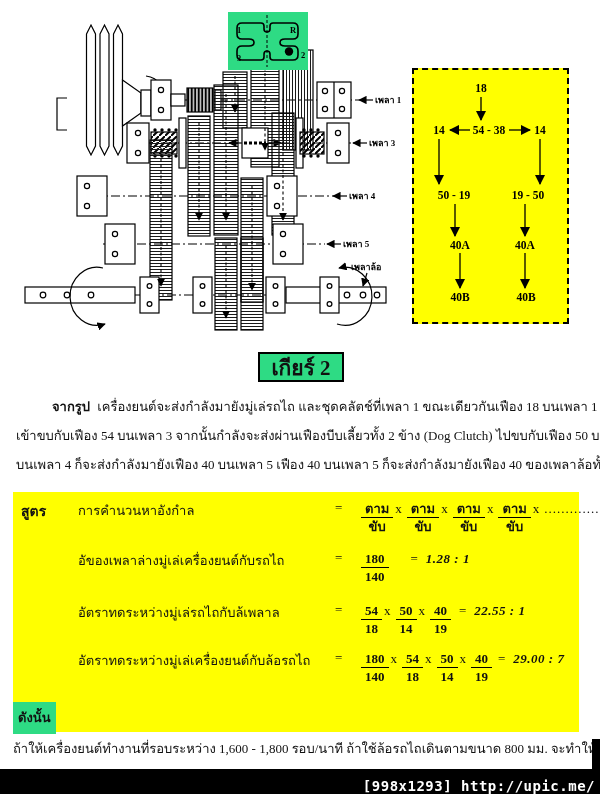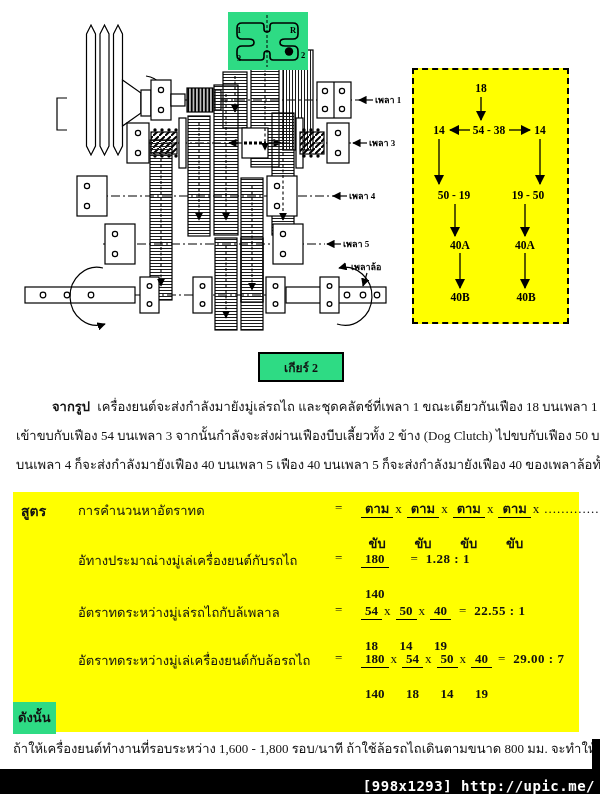--- a/index.html
+++ b/index.html
@@ -18,41 +18,41 @@
   
   .flowbox{
     position:absolute;left:412px;top:68px;width:153px;height:252px;
     background:var(--yellow);border:2px dashed #000;
   }
   
   .geartitle{
     position:absolute;left:258px;top:352px;width:82px;height:26px;
     background:var(--green);border:2px solid #000;
     display:flex;align-items:center;justify-content:center;
-    font-weight:bold;font-size:12px;
+    font-weight:bold;font-size:21px;
   }
   
   .para{position:absolute;left:16px;top:392px;width:574px;font-size:13px;line-height:29px;}
   .para .ln{white-space:nowrap;}
   .para .ln.first{padding-left:36px;}
   .para .lead{font-weight:bold;margin-right:4px;}
   
   .formulabox{position:absolute;left:13px;top:492px;width:566px;height:240px;background:var(--yellow);font-size:13px;}
   .frow{position:absolute;left:0;width:100%;}
   .frow .fname{position:absolute;left:65px;top:0;white-space:nowrap;}
   .frow .flabel{position:absolute;left:8px;top:0;font-weight:bold;font-size:14px;}
   .frow .feq{position:absolute;left:322px;top:0;}
   .frow .fmath{position:absolute;left:348px;top:0;display:flex;align-items:flex-start;white-space:nowrap;}
   .frac{display:inline-flex;flex-direction:column;align-items:center;line-height:17px;font-weight:bold;}
   .frac .num{border-bottom:1.4px solid #000;padding:0 4px;}
-  .frac .den{padding:0 2px;margin-top:17px;}
+  .frac .den{padding:0 2px;margin-top:0;}
   .mul{margin:0 5px 0 2px;line-height:17px;}
   .dots{line-height:17px;letter-spacing:1px;}
   .res-eq{margin:0 8px 0 22px;line-height:17px;}
-  .res{font-weight:bold;line-height:17px;letter-spacing:0.5px;}
+  .res{font-weight:bold;font-style:italic;line-height:17px;letter-spacing:0.5px;}
   
   .conclusion{position:absolute;left:13px;top:702px;width:576px;font-size:13px;line-height:30px;}
   .conclusion .chip{
     display:inline-block;background:var(--green);font-weight:bold;
     padding:1px 5px;
   }
   .conclusion .c2{padding-left:27px;white-space:nowrap;}
   .conclusion .c1t{white-space:nowrap;}
   
   .wmbar{
@@ -285,21 +285,21 @@
       <span>เครื่องยนต์จะส่งกำลังมายังมู่เล่รถไถ และชุดคลัตช์ที่เพลา 1 ขณะเดียวกันเฟือง 18 บนเพลา 1 ก็จะเลื่อน</span>
     </div>
     <div class="ln">เข้าขบกับเฟือง 54 บนเพลา 3 จากนั้นกำลังจะส่งผ่านเฟืองบีบเลี้ยวทั้ง 2 ข้าง (Dog Clutch) ไปขบกับเฟือง 50 บนเพลา 4 เฟือง 19</div>
     <div class="ln">บนเพลา 4 ก็จะส่งกำลังมายังเฟือง 40 บนเพลา 5 เฟือง 40 บนเพลา 5 ก็จะส่งกำลังมายังเฟือง 40 ของเพลาล้อทั้ง 2 ข้าง</div>
   </div>
 
   <div class="formulabox">
 
     <div class="frow" style="top:8px;">
       <span class="flabel">สูตร</span>
-      <span class="fname">การคำนวนหาอัตราทด</span>
+      <span class="fname">การคำนวนหาอังกำล</span>
       <span class="feq">=</span>
       <span class="fmath">
         <span class="frac">
           <span class="num">ตาม</span>
           <span class="den">ขับ</span>
         </span>
         <span class="mul">x</span>
         <span class="frac">
           <span class="num">ตาม</span>
           <span class="den">ขับ</span>
@@ -313,21 +313,21 @@
         <span class="frac">
           <span class="num">ตาม</span>
           <span class="den">ขับ</span>
         </span>
         <span class="mul">x</span>
         <span class="dots">..................</span>
       </span>
     </div>
 
     <div class="frow" style="top:58px;">
-      <span class="fname">อัทางประมาณ่างมู่เล่เครื่องยนต์กับรถไถ</span>
+      <span class="fname">อัของเพลาล่างมู่เล่เครื่องยนต์กับรถไถ</span>
       <span class="feq">=</span>
       <span class="fmath">
         <span class="frac">
           <span class="num">180</span>
           <span class="den">140</span>
         </span>
         <span class="res-eq">=</span>
         <span class="res">1.28 : 1</span>
       </span>
     </div>

